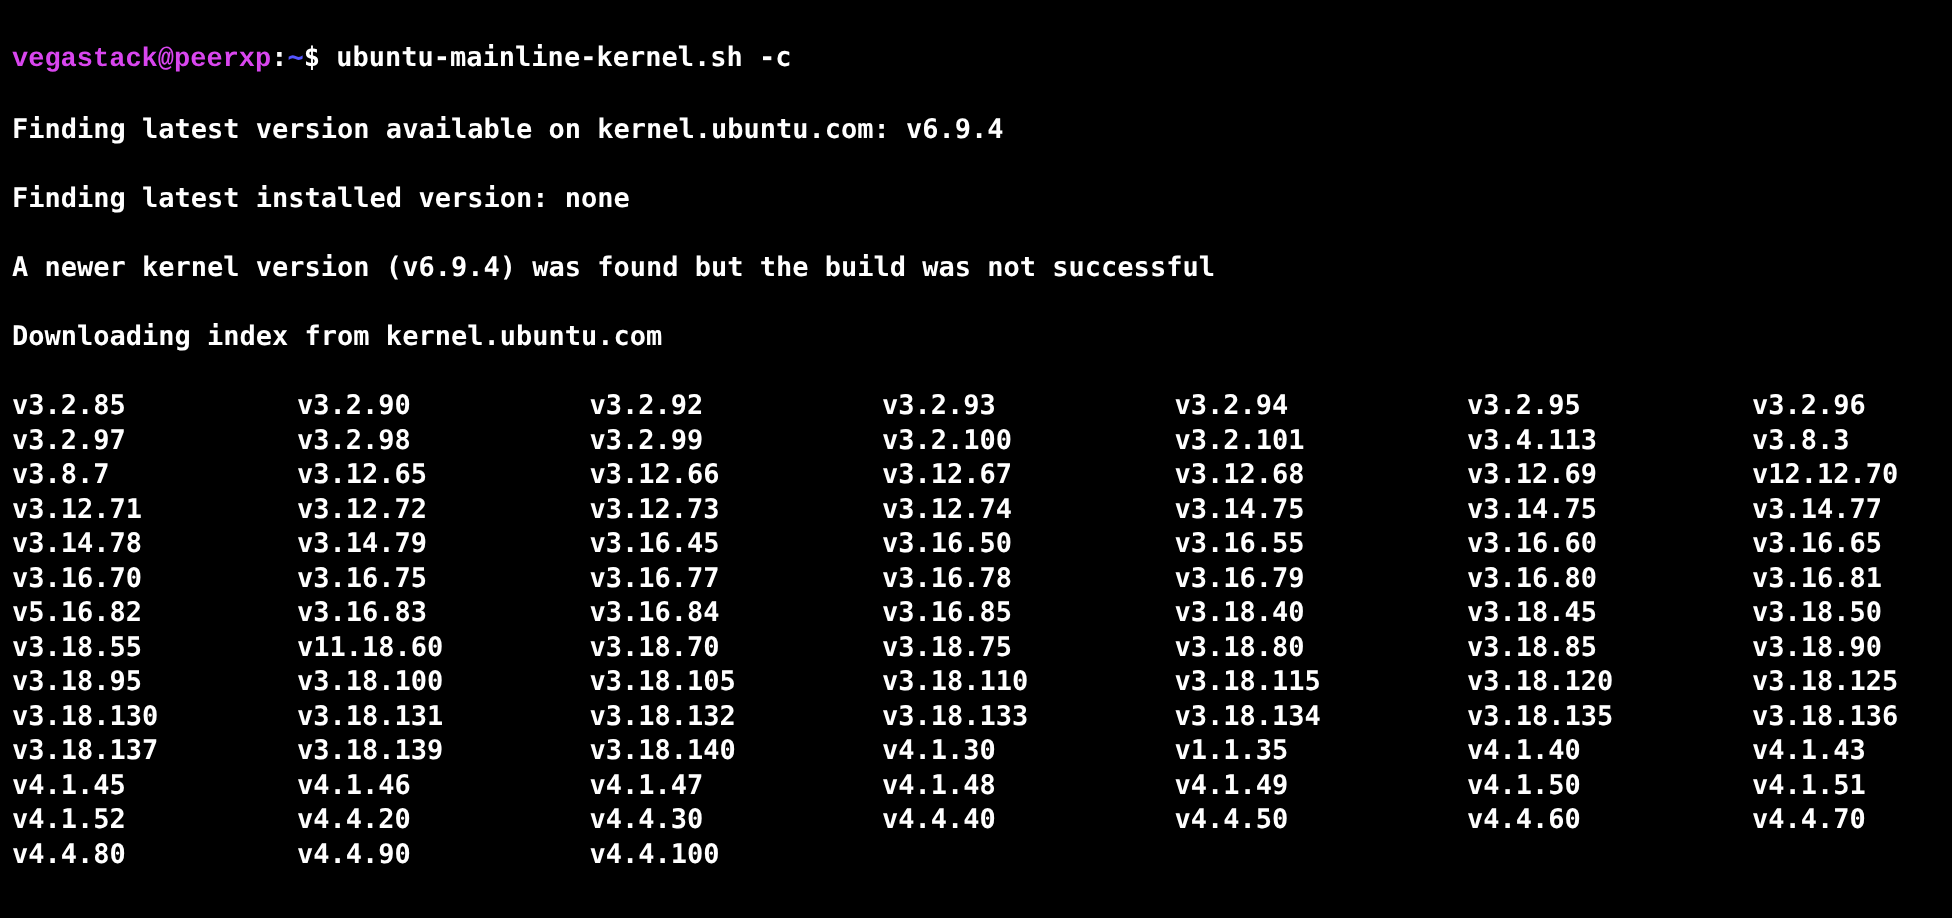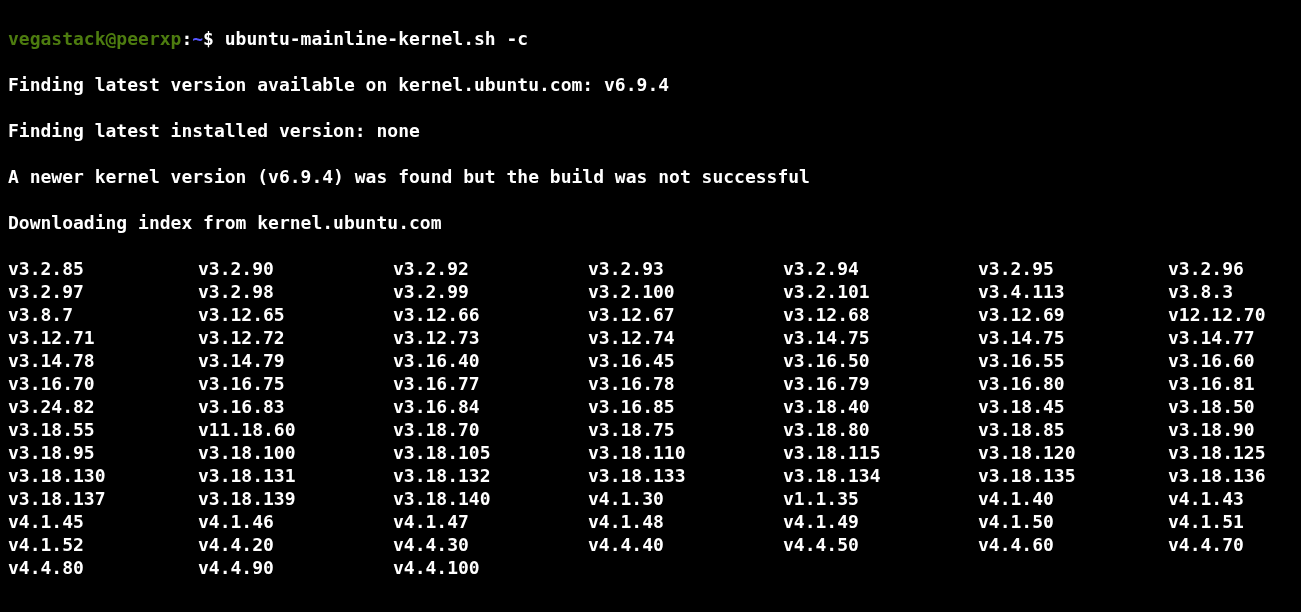--- a/index.html
+++ b/index.html
@@ -12,21 +12,21 @@
     line-height: 23px;
     width: 1301px;
     height: 612px;
     overflow: hidden;
     font-weight: 600;
   }
   .terminal {
     padding: 4px 8px 0 8px;
     white-space: pre;
   }
-  .prompt-user { color: #4d7c0f; }
+  .prompt-user { color: #d946ef; font-family: Liberation Mono, monospace; }
   .prompt-colon { color: #ffffff; }
   .prompt-path { color: #5555ff; }
   .prompt-dollar { color: #ffffff; }
   .output { color: #ffffff; }
   .grid {
     display: grid;
     grid-template-columns: 190px 195px 195px 195px 195px 190px 1fr;
     white-space: nowrap;
   }
   .grid span {
@@ -66,33 +66,33 @@
       <span class="output">v12.12.70</span>
       <span class="output">v3.12.71</span>
       <span class="output">v3.12.72</span>
       <span class="output">v3.12.73</span>
       <span class="output">v3.12.74</span>
       <span class="output">v3.14.75</span>
       <span class="output">v3.14.75</span>
       <span class="output">v3.14.77</span>
       <span class="output">v3.14.78</span>
       <span class="output">v3.14.79</span>
-      <span class="output">v3.16.40</span>
       <span class="output">v3.16.45</span>
       <span class="output">v3.16.50</span>
       <span class="output">v3.16.55</span>
       <span class="output">v3.16.60</span>
+      <span class="output">v3.16.65</span>
       <span class="output">v3.16.70</span>
       <span class="output">v3.16.75</span>
       <span class="output">v3.16.77</span>
       <span class="output">v3.16.78</span>
       <span class="output">v3.16.79</span>
       <span class="output">v3.16.80</span>
       <span class="output">v3.16.81</span>
-      <span class="output">v3.24.82</span>
+      <span class="output">v5.16.82</span>
       <span class="output">v3.16.83</span>
       <span class="output">v3.16.84</span>
       <span class="output">v3.16.85</span>
       <span class="output">v3.18.40</span>
       <span class="output">v3.18.45</span>
       <span class="output">v3.18.50</span>
       <span class="output">v3.18.55</span>
       <span class="output">v11.18.60</span>
       <span class="output">v3.18.70</span>
       <span class="output">v3.18.75</span>

